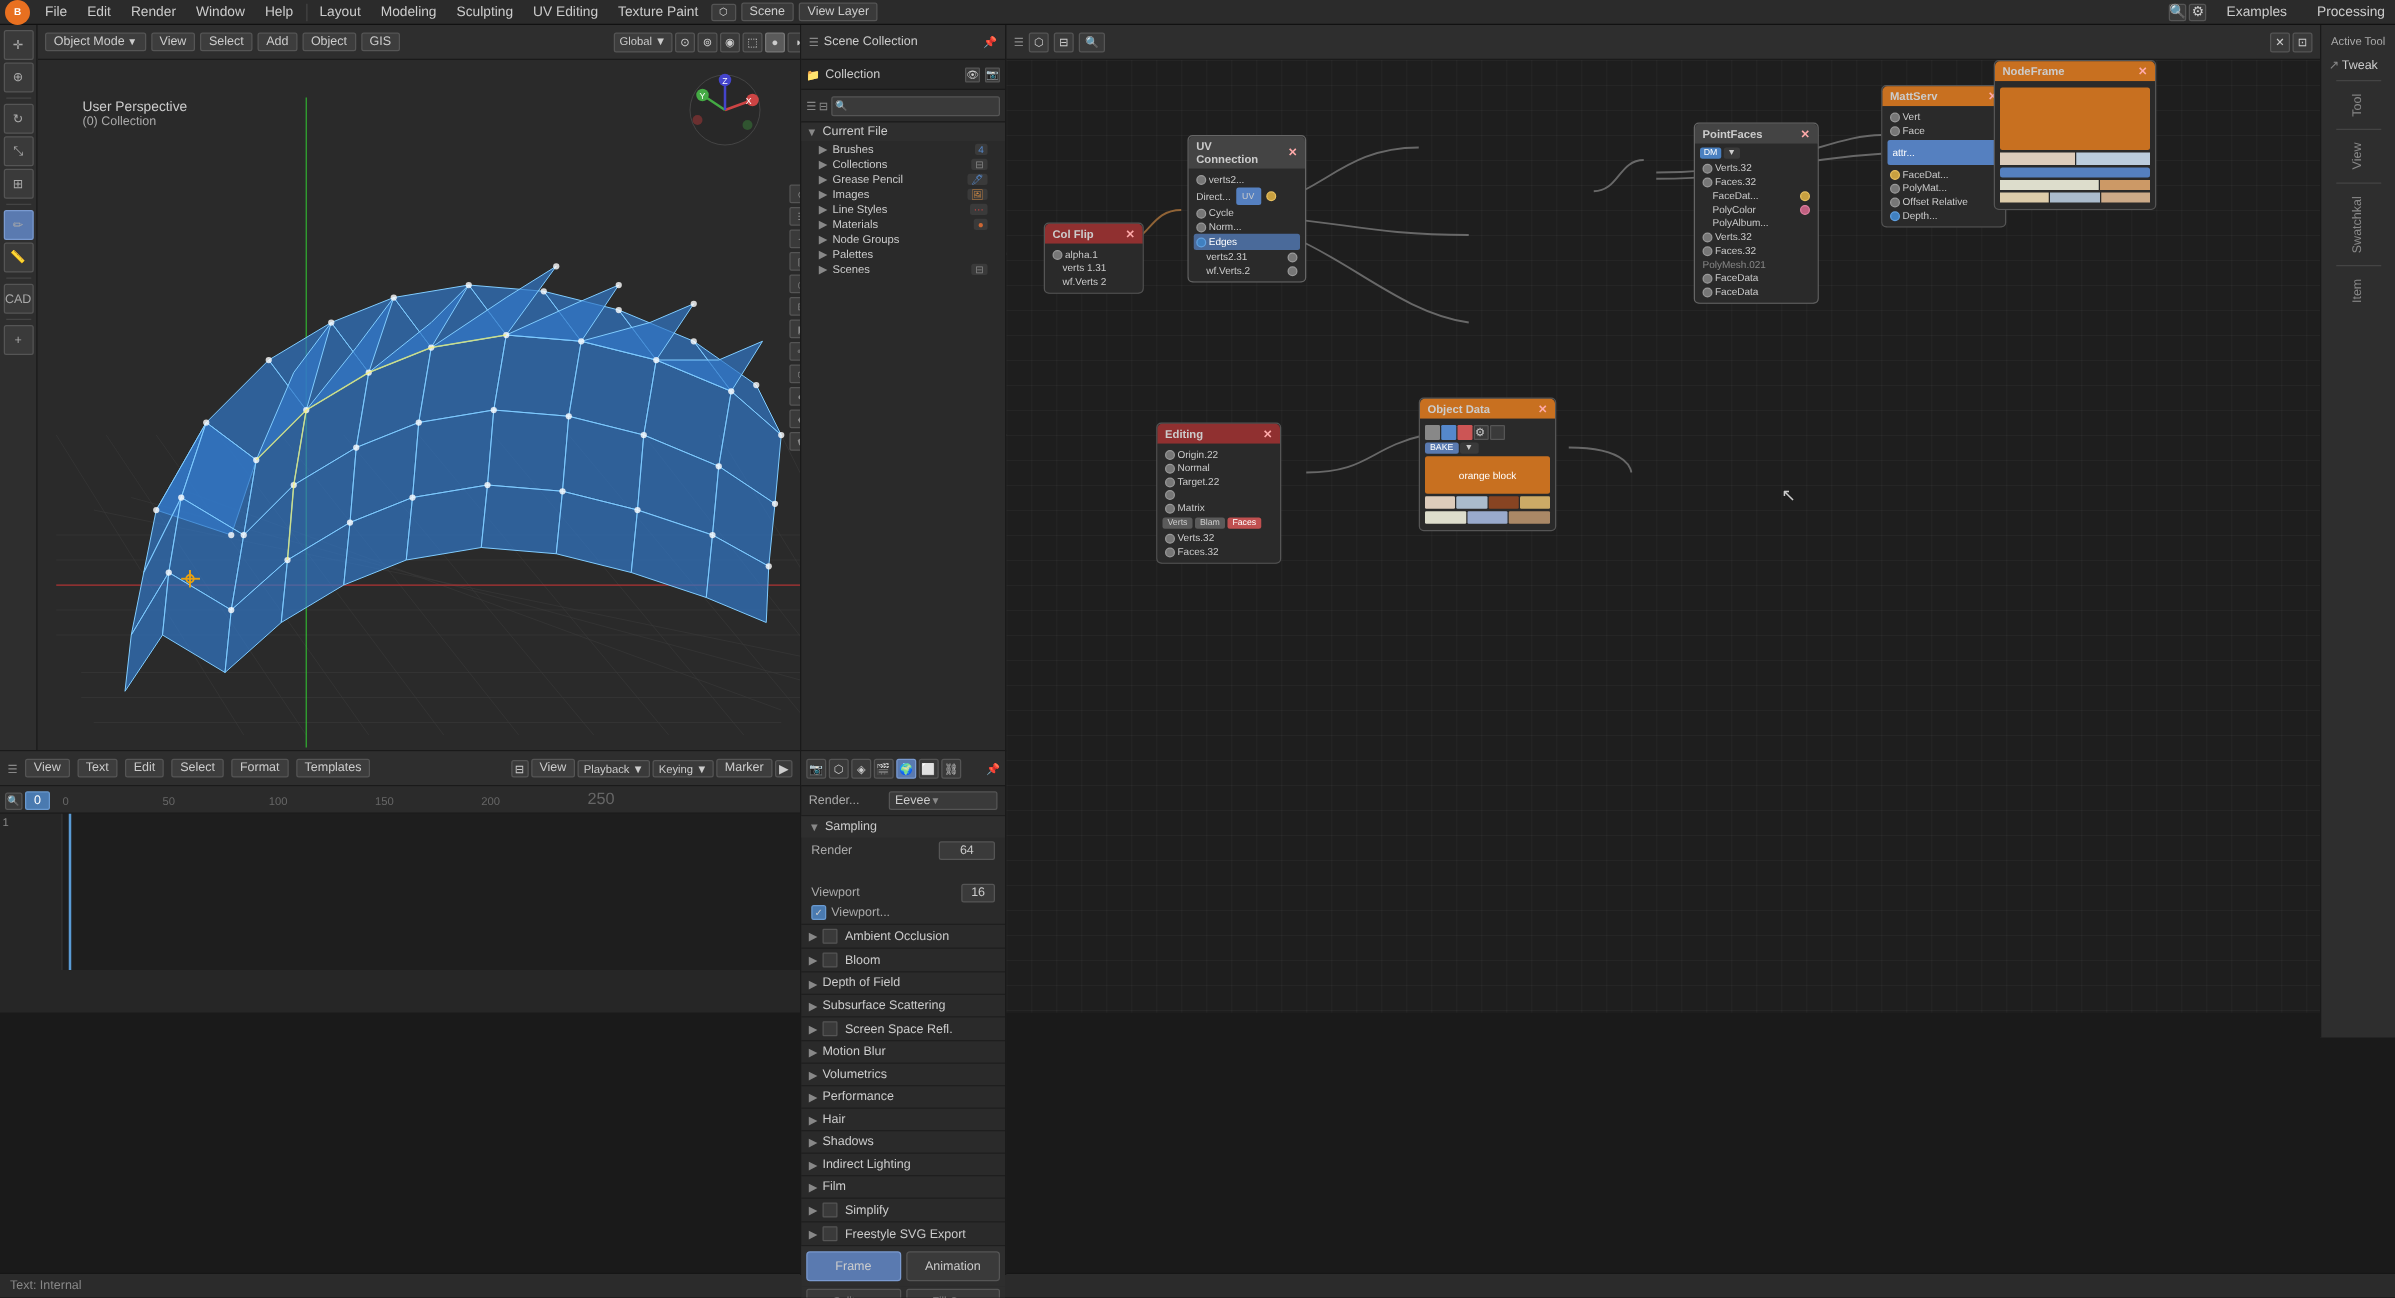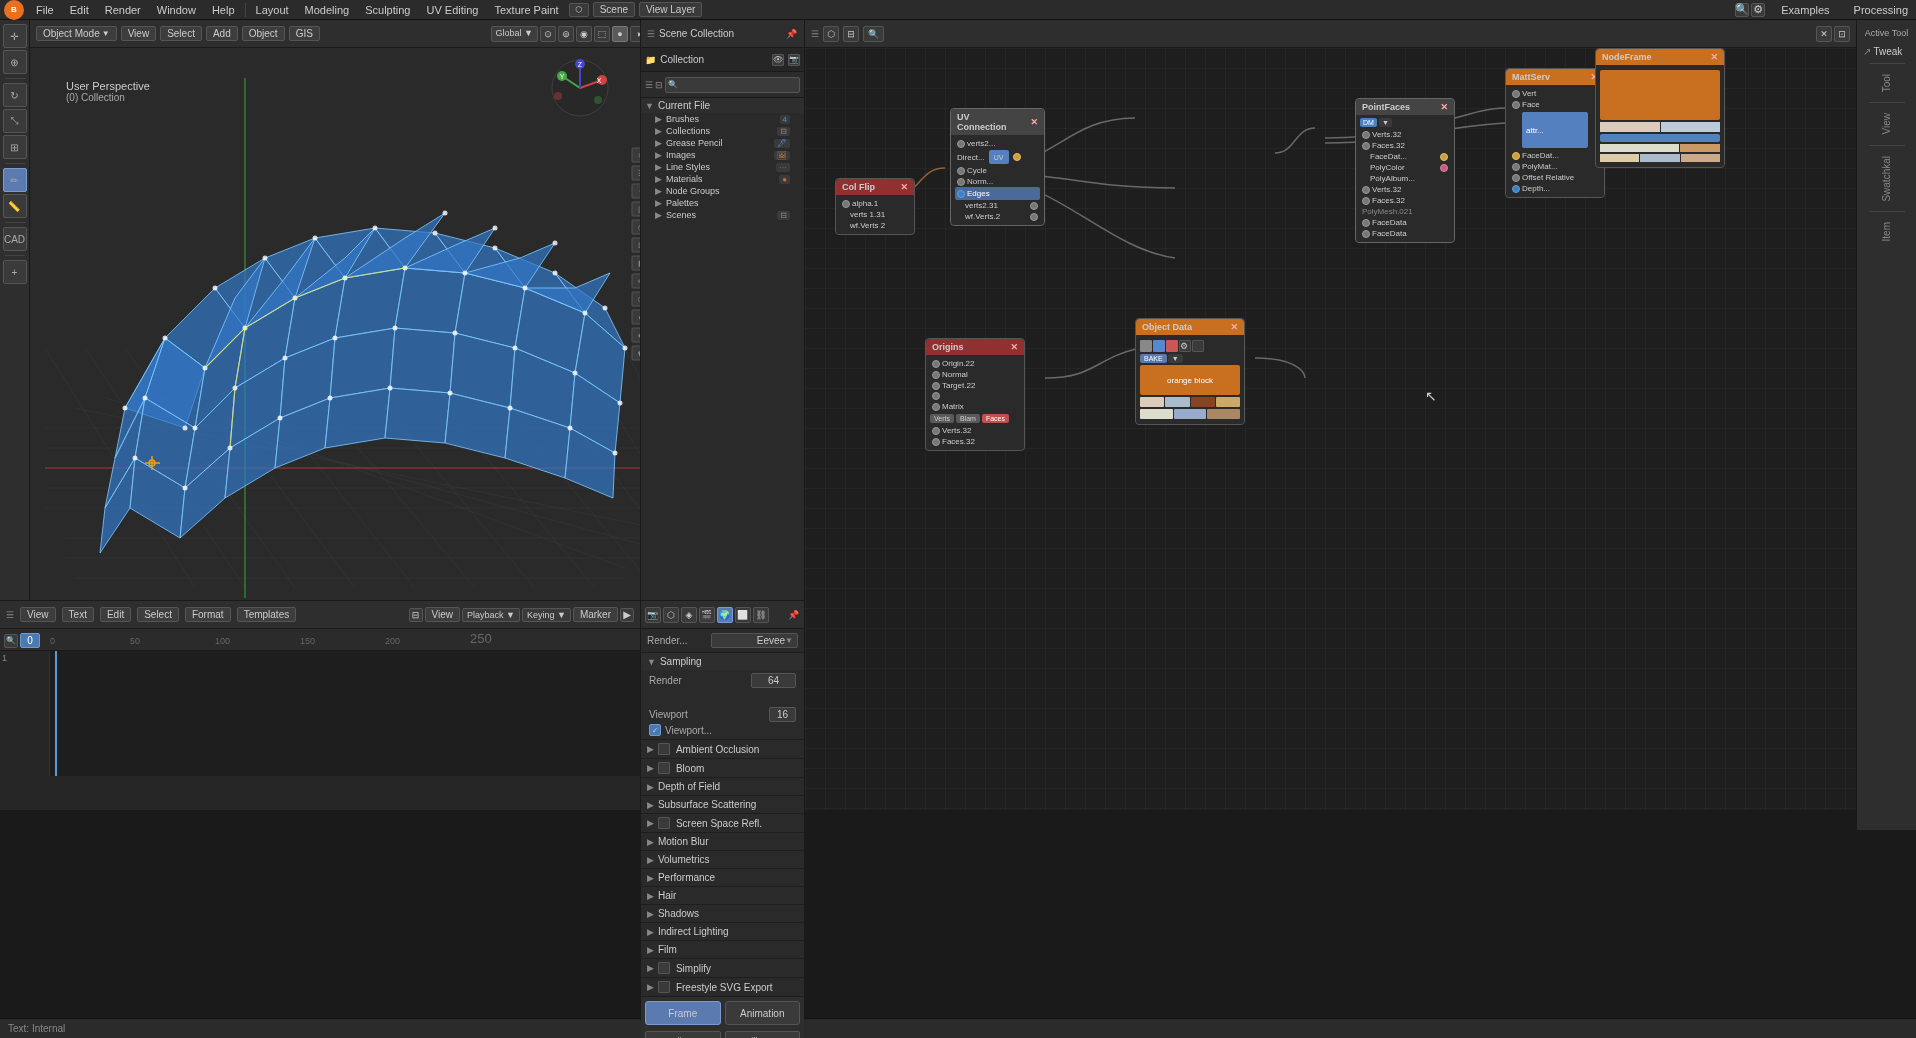--- a/index.html
+++ b/index.html
@@ -632,21 +632,21 @@
     <div style="width:16px;height:16px;background:#3a3a3a;border:1px solid #555;border-radius:2px;display:flex;align-items:center;justify-content:center;cursor:pointer;font-size:9px;">🎬</div>
     <div style="width:16px;height:16px;background:#5a7ab0;border:1px solid #7a9ad0;border-radius:2px;display:flex;align-items:center;justify-content:center;cursor:pointer;font-size:9px;">🌍</div>
     <div style="width:16px;height:16px;background:#3a3a3a;border:1px solid #555;border-radius:2px;display:flex;align-items:center;justify-content:center;cursor:pointer;font-size:9px;">⬜</div>
     <div style="width:16px;height:16px;background:#3a3a3a;border:1px solid #555;border-radius:2px;display:flex;align-items:center;justify-content:center;cursor:pointer;font-size:9px;">⛓</div>
     <div style="flex:1;"></div>
     <div style="font-size:9px;cursor:pointer;color:#888;">📌</div>
   </div>
 
   <div style="display:flex;align-items:center;padding:4px 6px;gap:4px;border-bottom:1px solid #1e1e1e;">
     <span style="font-size:10px;color:#aaa;width:60px;">Render...</span>
-    <div style="flex:1;background:#3a3a3a;border:1px solid #555;border-radius:2px;padding:1px 4px;display:flex;align-items:center;justify-content:flex-end;cursor:pointer;">
+    <div style="flex:1;background:#3a3a3a;border:1px solid #555;border-radius:2px;padding:1px 4px;display:flex;align-items:center;justify-content:flex-start;cursor:pointer;">
       <span style="font-size:10px;color:#ccc;">Eevee</span>
       <span style="font-size:8px;color:#888;">▼</span>
     </div>
   </div>
 
   <div style="border-bottom:1px solid #1e1e1e;">
     <div style="padding:3px 6px;display:flex;align-items:center;gap:4px;cursor:pointer;background:#2e2e2e;">
       <span style="color:#888;font-size:9px;">▼</span>
       <span style="font-size:10px;color:#ccc;">Sampling</span>
     </div>
@@ -812,21 +812,21 @@
       </div>
       <div class="node-body">
         <div class="node-row">
             <div class="node-socket gray"></div>
             <span>Vert</span>
           </div>
         <div class="node-row">
             <div class="node-socket gray"></div>
             <span>Face</span>
           </div>
-        <div style="height:36px;background:#5580c0;border-radius:2px;margin:2px 12px;font-size:8px;color:white;display:flex;align-items:center;padding:0 4px;">attr...</div>
+        <div style="height:20px;background:#5580c0;border-radius:2px;margin:2px 0;font-size:8px;color:white;display:flex;align-items:center;padding:0 4px;">attr...</div>
         <div class="node-row">
             <div class="node-socket yellow"></div>
             <span>FaceDat...</span>
           </div>
         <div class="node-row">
             <div class="node-socket gray"></div>
             <span>PolyMat...</span>
           </div>
         <div class="node-row">
             <div class="node-socket gray"></div>
@@ -942,21 +942,21 @@
             <span style="margin-left:8px;">verts 1.31</span>
           </div>
         <div class="node-row">
             <span style="margin-left:8px;">wf.Verts 2</span>
           </div>
       </div>
     </div>
 
     <div class="node node-red" style="left:120px;top:290px;width:100px;">
       <div class="node-header">
-        <span>Origins</span>
+        <span>Editing</span>
         <span style="color:#ffaaaa;cursor:pointer;">✕</span>
       </div>
       <div class="node-body">
         <div class="node-row">
             <div class="node-socket gray"></div>
             <span>Origin.22</span>
           </div>
         <div class="node-row">
             <div class="node-socket gray"></div>
             <span>Normal</span>

